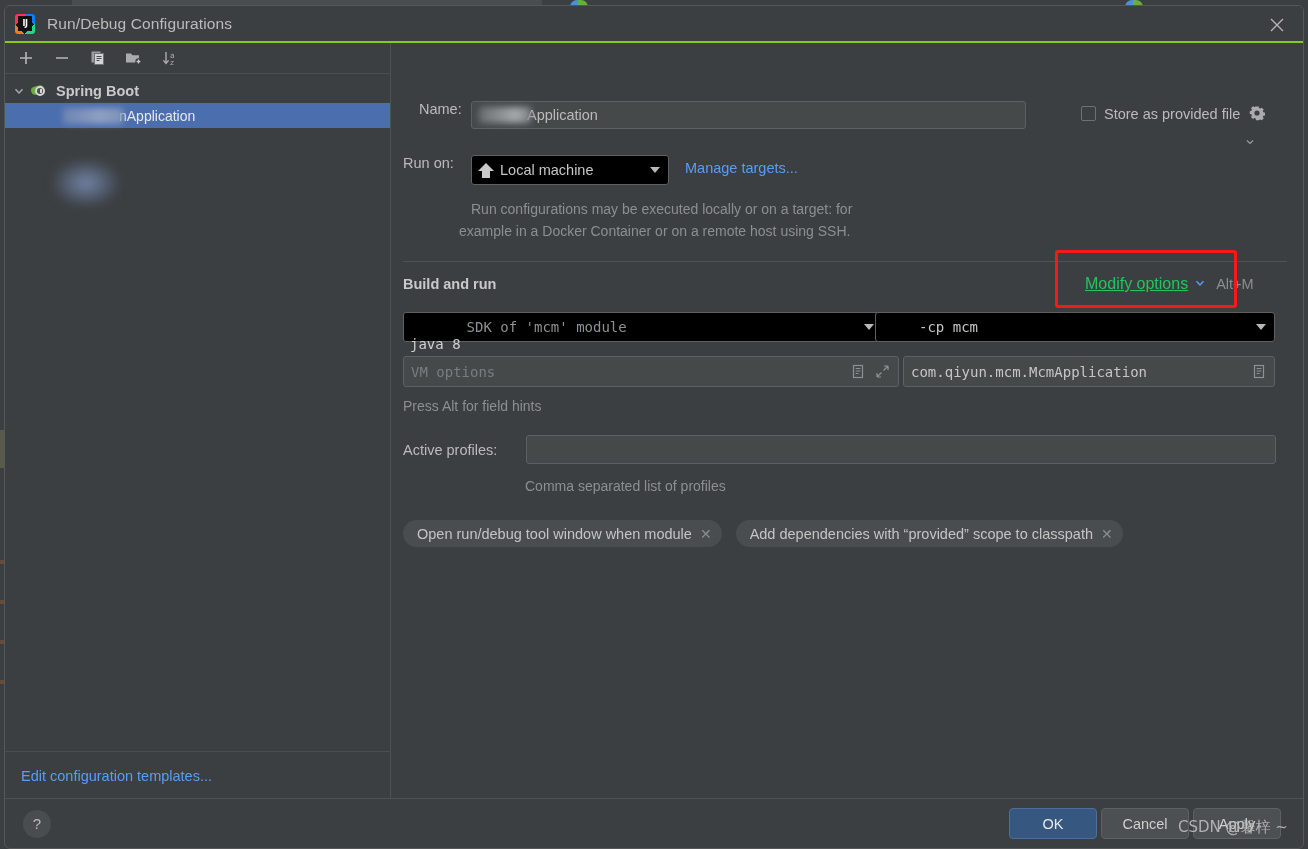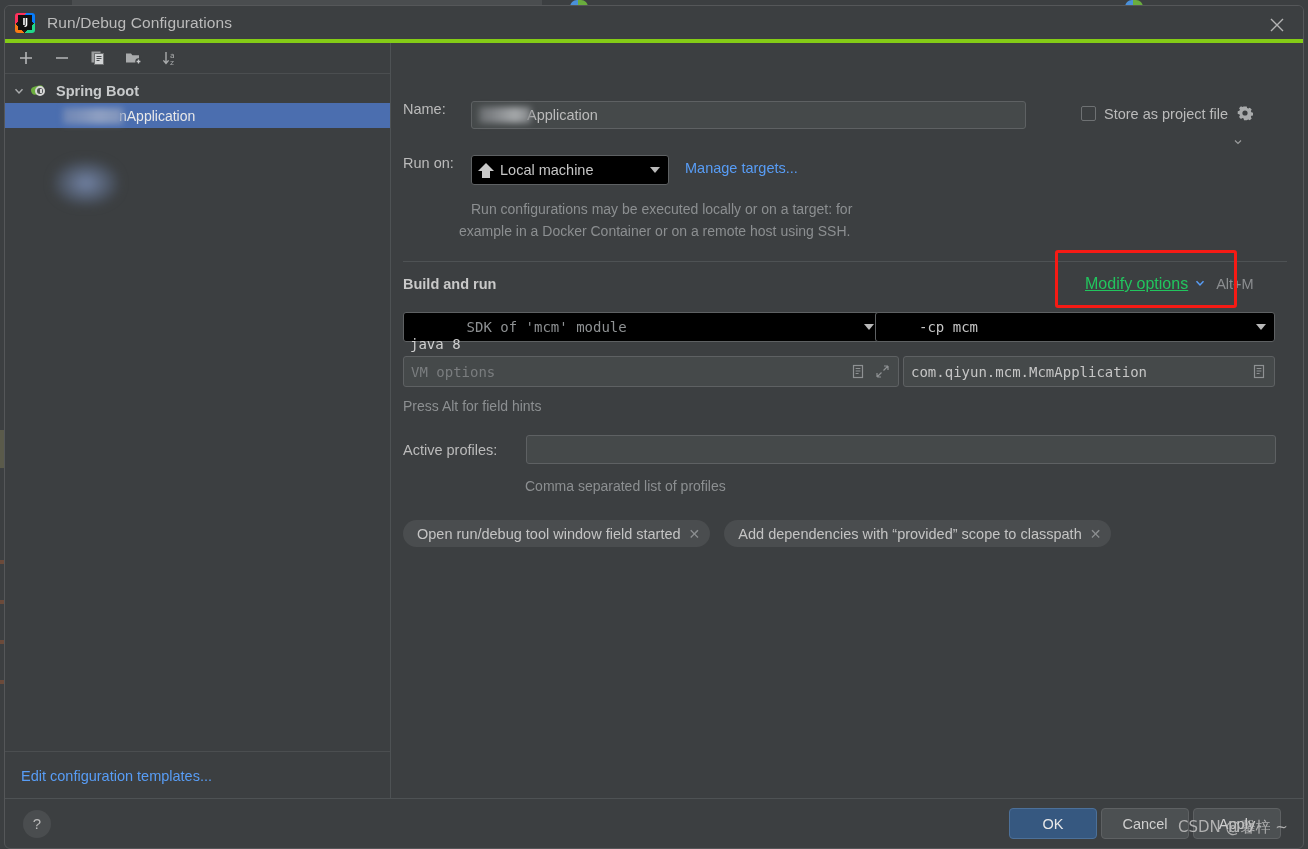--- a/index.html
+++ b/index.html
@@ -37,21 +37,21 @@
     background: #3c3f41;
     border: 1px solid #555759;
     border-radius: 6px;
     overflow: hidden;
   }
 
   
   .titlebar {
     position: relative; height: 37px; width: 100%;
     background: #3c3f41;
-    border-bottom: 4px solid #84cc16;
+    border-bottom: 2px solid #84cc16;
     display: flex; align-items: center;
   }
   .ij-logo {
     margin-left: 10px; width: 20px; height: 20px; border-radius: 3px;
     background:
       linear-gradient(135deg,#fe315d 0%, #fe315d 28%, transparent 28%),
       linear-gradient(45deg,#f97a12 0%, #f97a12 25%, transparent 25%),
       linear-gradient(315deg,#21d789 0%,#21d789 25%, transparent 25%),
       linear-gradient(225deg,#087cfa 0%,#087cfa 28%, transparent 28%),
       #1b1b1b;
@@ -331,31 +331,31 @@
           <div class="blur-blob"></div>
         </div>
 
         <div class="sb-footer">
           <span class="link">Edit configuration templates...</span>
         </div>
       </div>
 
       <div class="main">
 
-        <div class="row" style="left:12px; top:58px;">
+        <div class="row" style="left:28px; top:58px;">
           <span class="lbl" style="width:68px;">Name:</span>
         </div>
         <div class="textfield" style="position:absolute; left:80px; top:58px; width:555px;">
           <span class="blur-name" style="width:52px; background:linear-gradient(90deg,#6a6d70 0%,#8c8f92 40%,#a6a9ab 70%,#7e8184 100%);"></span>
           <span>Application</span>
         </div>
 
         <div class="row" style="left:690px; top:62px;">
           <span class="chk"></span>
-          <span class="lbl">Store as project file</span>
+          <span class="lbl">Store as provided file</span>
           <span class="gear" style="margin-left:9px;">
             <svg width="17" height="17" viewBox="0 0 17 17">
               <path d="M7 1.5h3l.35 1.8 1.45.6 1.5-1 2.1 2.1-1 1.5.6 1.45 1.8.35v3l-1.8.35-.6 1.45 1 1.5-2.1 2.1-1.5-1-1.45.6L10 16.5H7l-.35-1.8-1.45-.6-1.5 1-2.1-2.1 1-1.5-.6-1.45L0.2 9.7v-3l1.8-.35.6-1.45-1-1.5 2.1-2.1 1.5 1 1.45-.6z" fill="#a9abac" transform="scale(0.92) translate(0.6,0)"></path>
               <circle cx="8" cy="8" r="2.6" fill="#3c3f41"></circle>
             </svg>
             <svg width="8" height="6" viewBox="0 0 8 6" style="position:relative;top:5px;left:-3px;">
                 <path d="M1 1.5 L4 4.5 L7 1.5" stroke="#9a9c9d" stroke-width="1.2" fill="none"></path>
               </svg>
           </span>
         </div>
@@ -431,21 +431,21 @@
         <div class="hint" style="position:absolute; left:12px; top:355px;">Press Alt for field hints</div>
 
         <div class="lbl" style="position:absolute; left:12px; top:399px;">Active profiles:</div>
         <div class="textfield" style="position:absolute; left:135px; top:392px; width:750px; height:29px;">
           <span></span>
         </div>
         <div class="hint" style="position:absolute; left:134px; top:435px;">Comma separated list of profiles</div>
 
         <div style="position:absolute; left:12px; top:477px; display:flex; gap:14px;">
           <span class="chip">
-            <span>Open run/debug tool window field started</span>
+            <span>Open run/debug tool window when module</span>
             <span class="x">✕</span>
           </span>
           <span class="chip">
             <span>Add dependencies with “provided” scope to classpath</span>
             <span class="x">✕</span>
           </span>
         </div>
 
       </div>
     </div>

